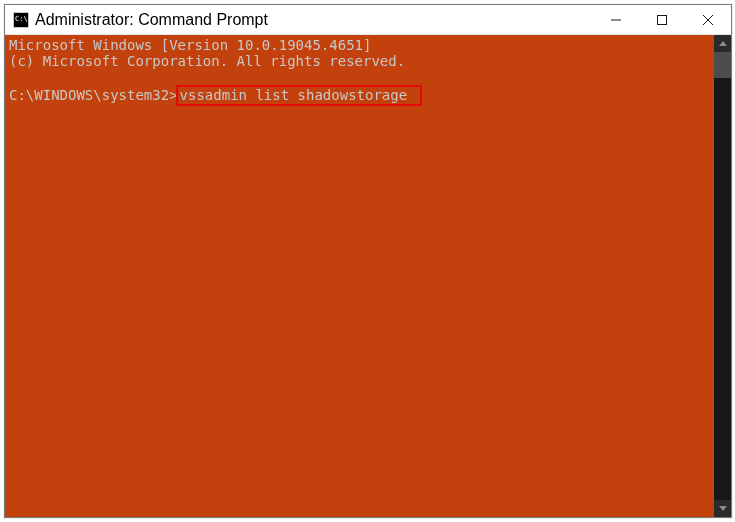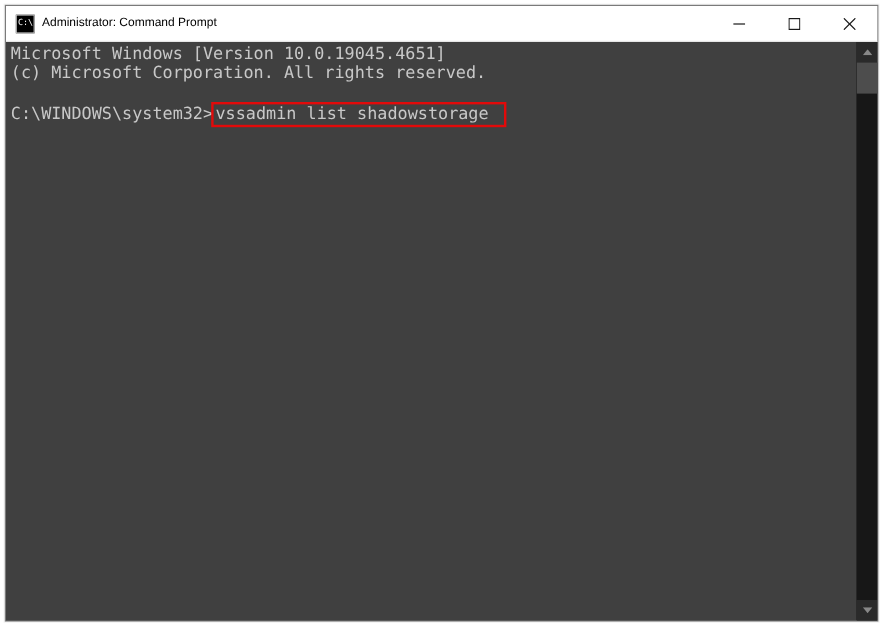--- a/index.html
+++ b/index.html
@@ -29,21 +29,21 @@
       border-bottom: 1px solid #e6e6e6;
     }
     .titlebar-icon {
       width: 16px;
       height: 16px;
       margin: 0 6px 0 8px;
       flex-shrink: 0;
     }
     .titlebar-title {
       flex: 1;
-      font-size: 10px;
+      font-size: 16px;
       color: #000;
       white-space: nowrap;
       overflow: hidden;
       text-overflow: ellipsis;
     }
     .win-controls {
       display: flex;
       align-self: stretch;
     }
     .win-btn {
@@ -55,21 +55,21 @@
     }
     .win-btn svg { display:block; }
     .terminal-wrap {
       flex: 1;
       display: flex;
       background: #000;
       min-height: 0;
     }
     .terminal {
       flex: 1;
-      background: #404040;
+      background: #c2410c;
       color: #c8c8c8;
       font-family: "Consolas", "Lucida Console", monospace;
       font-size: 14px;
       line-height: 16px;
       padding: 2px 4px 4px 4px;
       white-space: pre;
       overflow: hidden;
     }
     .scrollbar {
       width: 17px;

